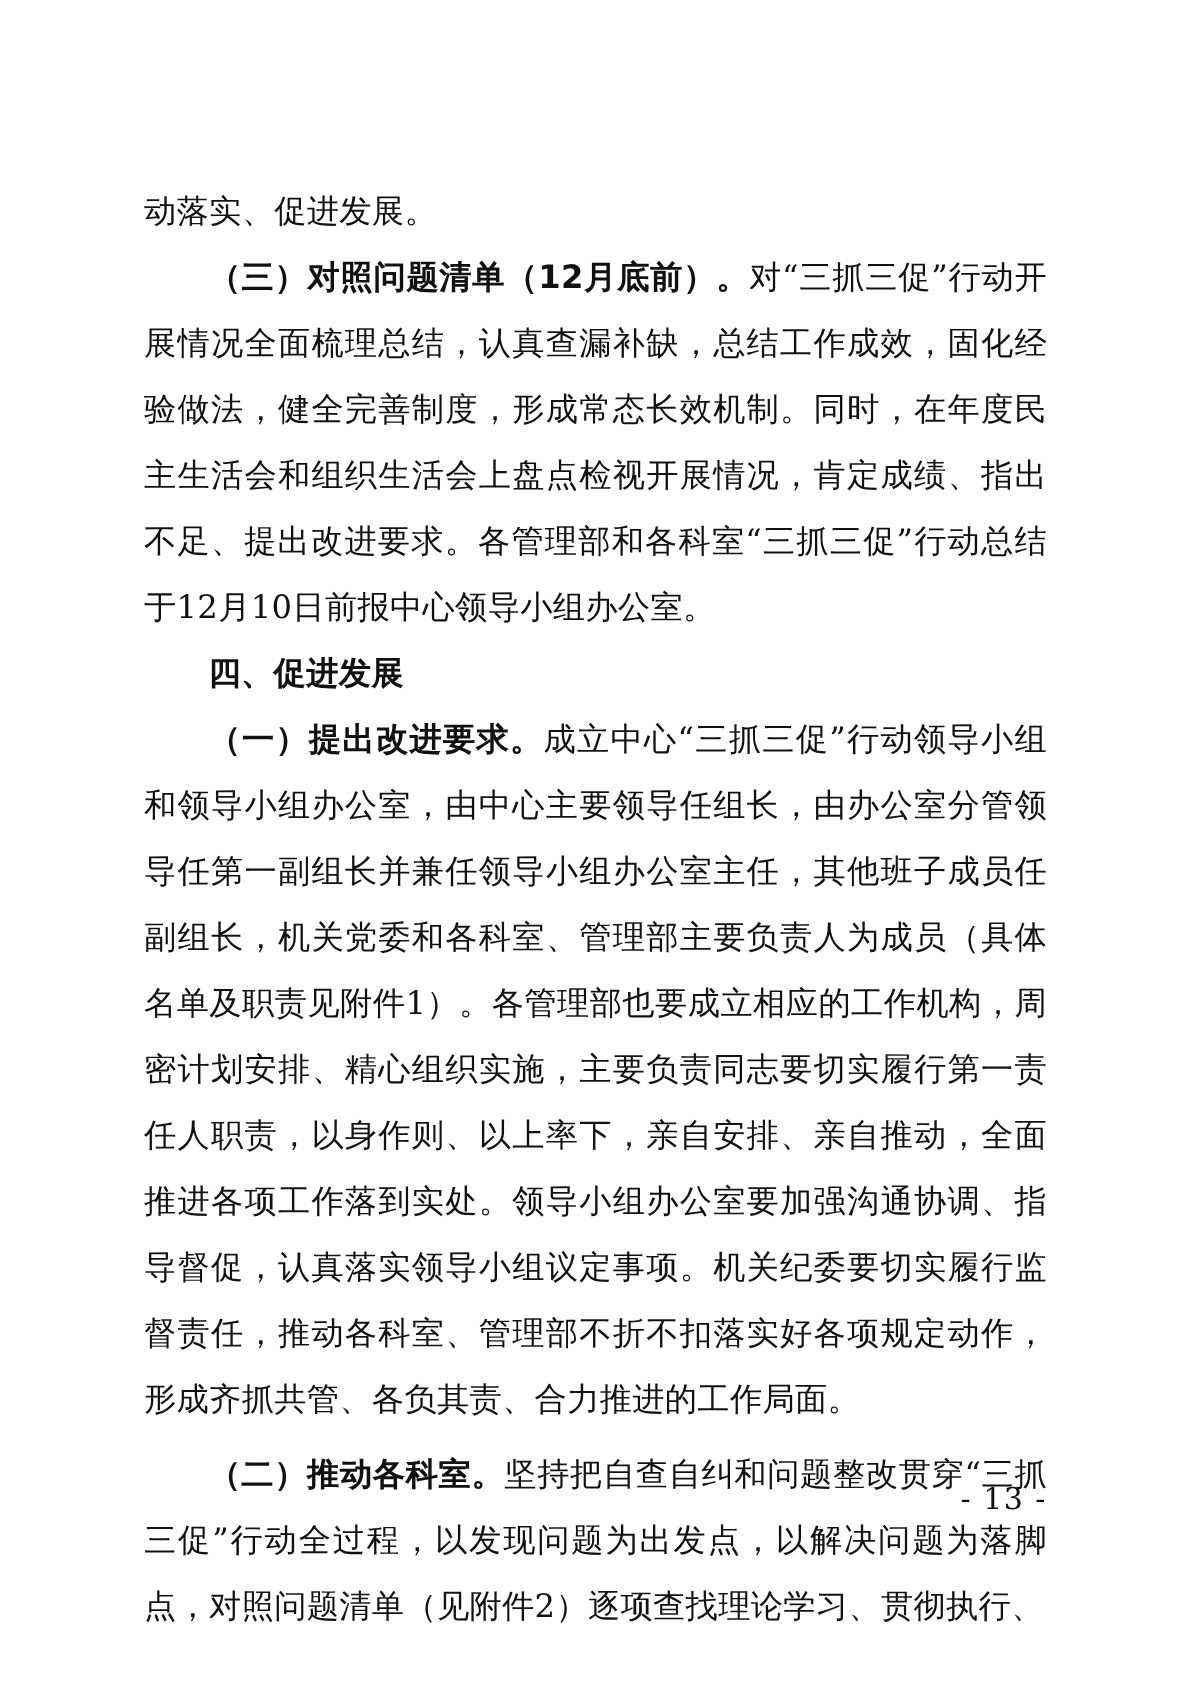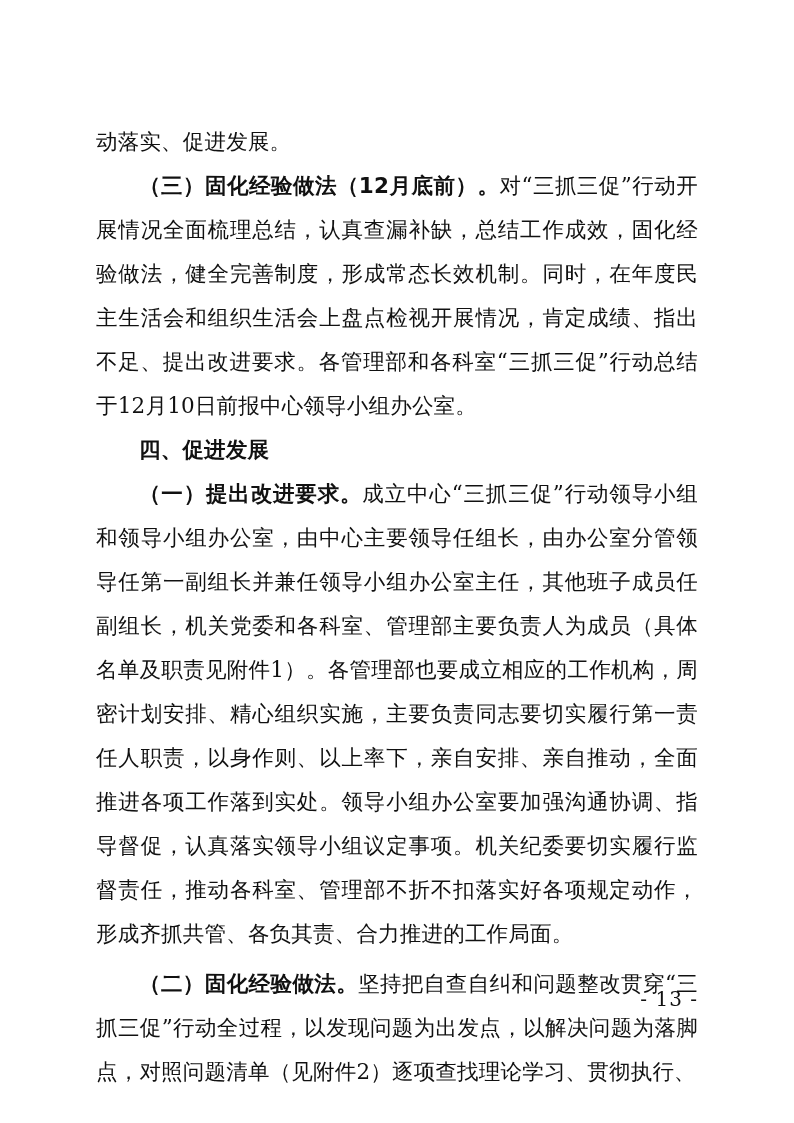--- a/index.html
+++ b/index.html
@@ -67,33 +67,33 @@
 <body>
 
 <div class="page">
   <div class="doc-body">
 
     <p class="para cont">
       <span>动落实、促进发展。</span>
     </p>
 
     <p class="para">
-      <span class="bold">（三）固化经验做法（12月底前）。</span><span>对“三抓三促”行动开展情况全面梳理总结，认真查漏补缺，总结工作成效，固化经验做法，健全完善制度，形成常态长效机制。同时，在年度民主生活会和组织生活会上盘点检视开展情况，肯定成绩、指出不足、提出改进要求。各管理部和各科室“三抓三促”行动总结于12月10日前报中心领导小组办公室。</span>
+      <span class="bold">（三）对照问题清单（12月底前）。</span><span>对“三抓三促”行动开展情况全面梳理总结，认真查漏补缺，总结工作成效，固化经验做法，健全完善制度，形成常态长效机制。同时，在年度民主生活会和组织生活会上盘点检视开展情况，肯定成绩、指出不足、提出改进要求。各管理部和各科室“三抓三促”行动总结于12月10日前报中心领导小组办公室。</span>
     </p>
 
     <p class="para">
       <span class="heading">四、促进发展</span>
     </p>
 
     <p class="para">
       <span class="bold">（一）提出改进要求。</span><span>成立中心“三抓三促”行动领导小组和领导小组办公室，由中心主要领导任组长，由办公室分管领导任第一副组长并兼任领导小组办公室主任，其他班子成员任副组长，机关党委和各科室、管理部主要负责人为成员（具体名单及职责见附件1）。各管理部也要成立相应的工作机构，周密计划安排、精心组织实施，主要负责同志要切实履行第一责任人职责，以身作则、以上率下，亲自安排、亲自推动，全面推进各项工作落到实处。领导小组办公室要加强沟通协调、指导督促，认真落实领导小组议定事项。机关纪委要切实履行监督责任，推动各科室、管理部不折不扣落实好各项规定动作，形成齐抓共管、各负其责、合力推进的工作局面。</span>
     </p>
 
     <div class="spacer"></div>
 
     <p class="para">
-      <span class="bold">（二）固化经验做法。</span><span>坚持把自查自纠和问题整改贯穿“三抓三促”行动全过程，以发现问题为出发点，以解决问题为落脚点，对照问题清单（见附件2）逐项查找理论学习、贯彻执行、</span>
+      <span class="bold">（二）推动各科室。</span><span>坚持把自查自纠和问题整改贯穿“三抓三促”行动全过程，以发现问题为出发点，以解决问题为落脚点，对照问题清单（见附件2）逐项查找理论学习、贯彻执行、</span>
     </p>
 
   </div>
 </div>
 
 <div class="page-number">- 13 -</div>
 
 </body></html>

